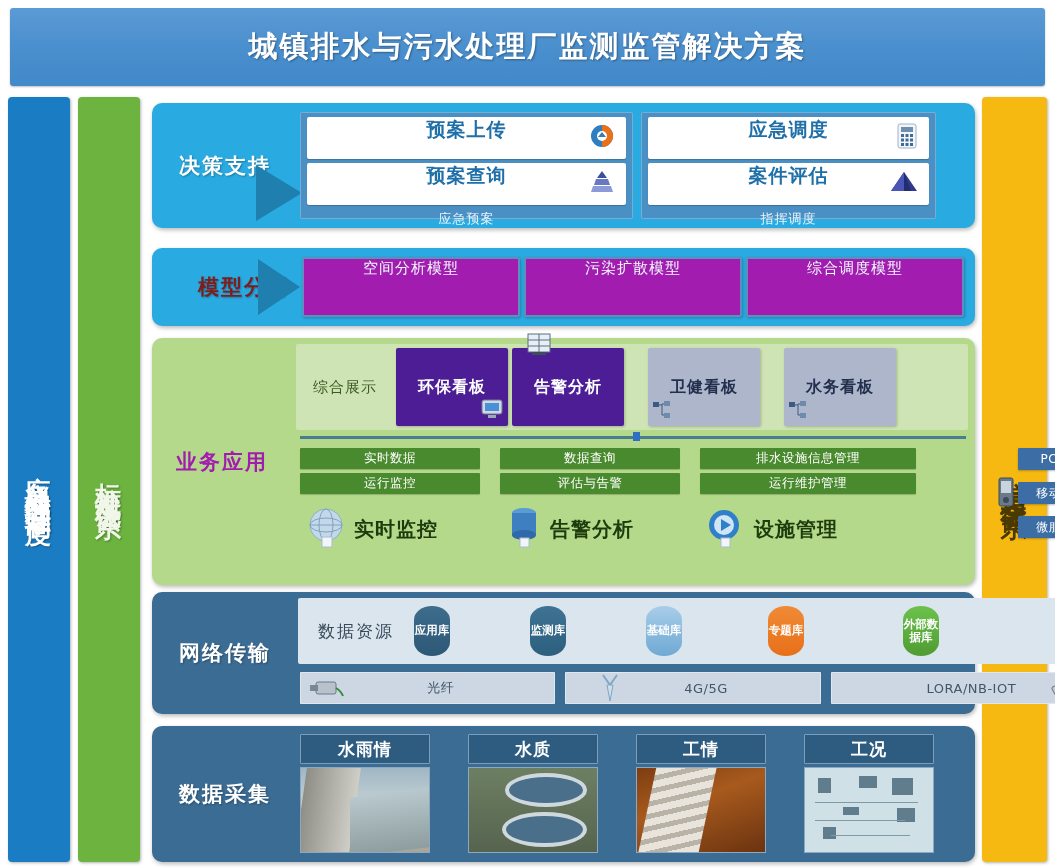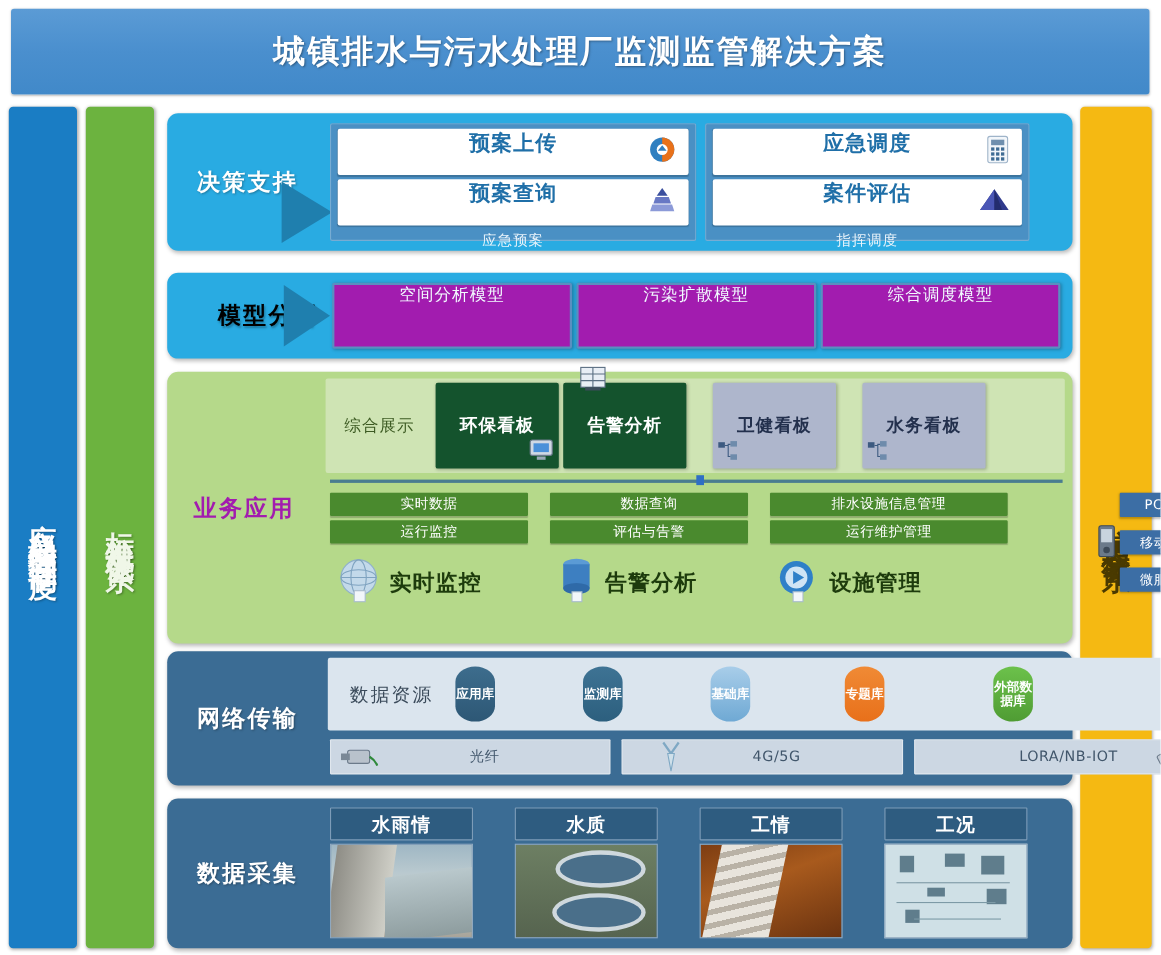--- a/index.html
+++ b/index.html
@@ -68,42 +68,42 @@
     height:42px; background:#ffffff; border-radius:2px; margin-bottom:4px;
     display:flex; align-items:flex-start; justify-content:center; position:relative;
     box-shadow: 0 1px 1px rgba(0,0,0,.2);
   }
   .dec-btn .lbl { color:#1f6fa8; font-size:19px; font-weight:bold; letter-spacing:1px; }
   .dec-btn .ic { position:absolute; right:10px; top:50%; transform:translateY(-50%); }
   .dec-sub { text-align:center; color:#eaf4fb; font-size:13px; padding-top:1px; letter-spacing:1px;}
 
   
   #sec-model { left:152px; top:248px; width:823px; height:78px; background:#29abe2; }
-  #sec-model .sec-label { width:148px; color:#000000; text-shadow:1px 1px 2px rgba(0,0,0,.3);padding-left:36px; }
+  #sec-model .sec-label { width:148px; color:#7f1d1d; text-shadow:1px 1px 2px rgba(0,0,0,.3);padding-left:36px; }
   .model-box {
     position:absolute; top:9px; height:60px; background:#a21caf;
     border:2px solid #5a8fc0; border-radius:2px;
     display:flex; justify-content:center;
     box-shadow: 1px 1px 3px rgba(0,0,0,.25);
   }
   .model-box .lbl { color:#f2fbff; font-size:15px; letter-spacing:1px; }
 
   
   #sec-biz { left:152px; top:338px; width:823px; height:247px; background:#b5d98a; }
   #sec-biz .sec-label { width:140px; color:#a21caf; }
   .biz-top { position:absolute; left:144px; top:6px; width:672px; height:86px; background:#cfe4b4; border-radius:2px; }
   .biz-top-label { position:absolute; left:6px; top:0; width:86px; height:100%;
     display:flex; align-items:center; justify-content:center; color:#3c5a22; font-size:15px; letter-spacing:1px;}
   .board {
     position:absolute; top:4px; height:78px; border-radius:2px;
     display:flex; align-items:center; justify-content:center; position:absolute;
     box-shadow: 1px 1px 3px rgba(0,0,0,.22);
   }
   .board .lbl { font-size:16px; font-weight:bold; letter-spacing:1px; }
-  .board.green { background:#14532d;align-items:center; }
+  .board.green { background:#4c1d95;align-items:center; }
   .board.green .lbl { color:#ffffff; }
   .board.gray { background:#aeb6cc; }
   .board.gray .lbl { color:#23304d; }
 
   .biz-divider { position:absolute; left:148px; top:98px; width:666px; height:3px; background:#4a7d90; }
   .biz-divider .knob { position:absolute; left:50%; top:-4px; width:7px; height:9px; background:#2f6fc4; }
 
   .biz-col { position:absolute; top:110px; width:180px; }
   .biz-pill {
     height:21px; background:#4a8a2e; border-radius:1px; margin-bottom:4px;

